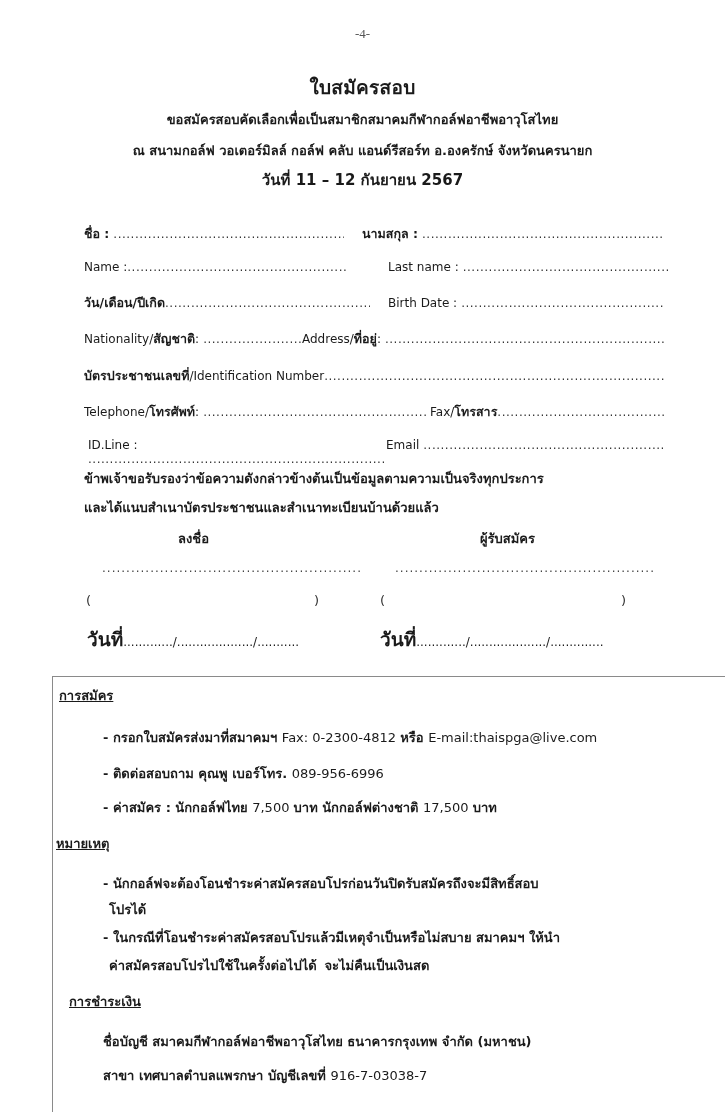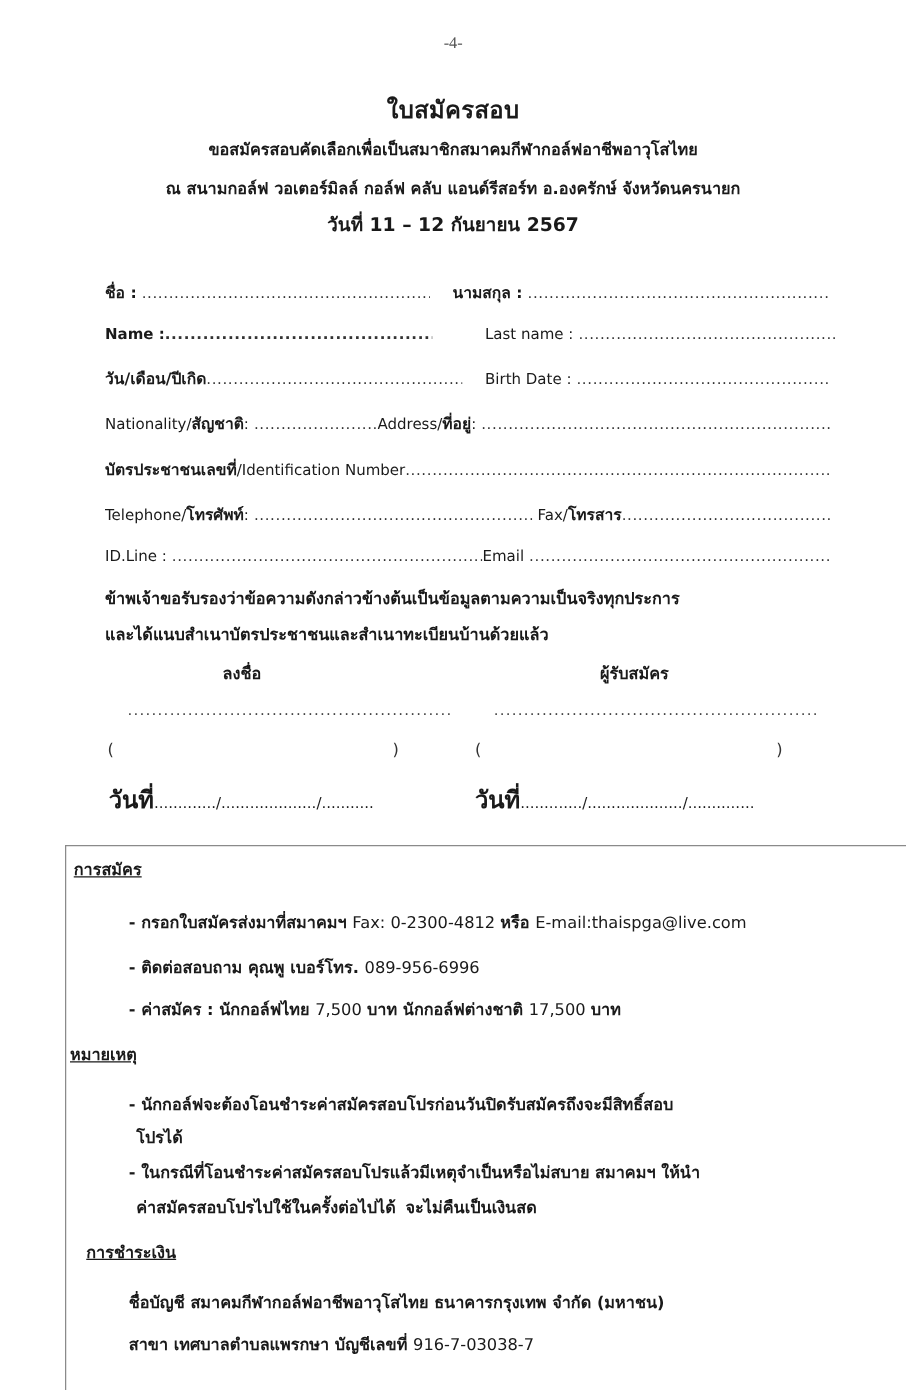--- a/index.html
+++ b/index.html
@@ -50,21 +50,21 @@
     <span class="th">ชื่อ :</span>
     <span class="dots" style="margin-left:4px;"></span>
   </div>
   <div class="seg" style="flex:1; margin-left:18px;">
     <span class="th">นามสกุล :</span>
     <span class="dots" style="margin-left:4px;"></span>
   </div>
 </div>
 
 <div class="abs field-row" style="top:260px; width:585px;">
-  <div class="seg" style="width:262px;font-weight:bold;">
+  <div class="seg" style="width:262px;">
     <span>Name :</span>
     <span class="dots"></span>
   </div>
   <div class="seg" style="flex:1; margin-left:42px;">
     <span>Last name :</span>
     <span class="dots" style="margin-left:4px;"></span>
   </div>
 </div>
 
 <div class="abs field-row" style="top:293px;">
@@ -107,21 +107,21 @@
     <span class="dots" style="margin-left:4px;"></span>
   </div>
   <div class="seg" style="flex:1; margin-left:4px;">
     <span>Fax/</span>
       <span class="th">โทรสาร</span>
     <span class="dots"></span>
   </div>
 </div>
 
 <div class="abs field-row" style="top:438px;">
-  <div class="seg" style="width:302px;">
+  <div class="seg" style="width:302px;flex-direction:column;">
     <span>ID.Line :</span>
     <span class="dots" style="margin-left:4px;"></span>
   </div>
   <div class="seg" style="flex:1;">
     <span>Email</span>
     <span class="dots" style="margin-left:4px;"></span>
   </div>
 </div>
 
 <div class="abs decl" style="top:468px;">ข้าพเจ้าขอรับรองว่าข้อความดังกล่าวข้างต้นเป็นข้อมูลตามความเป็นจริงทุกประการ</div>

